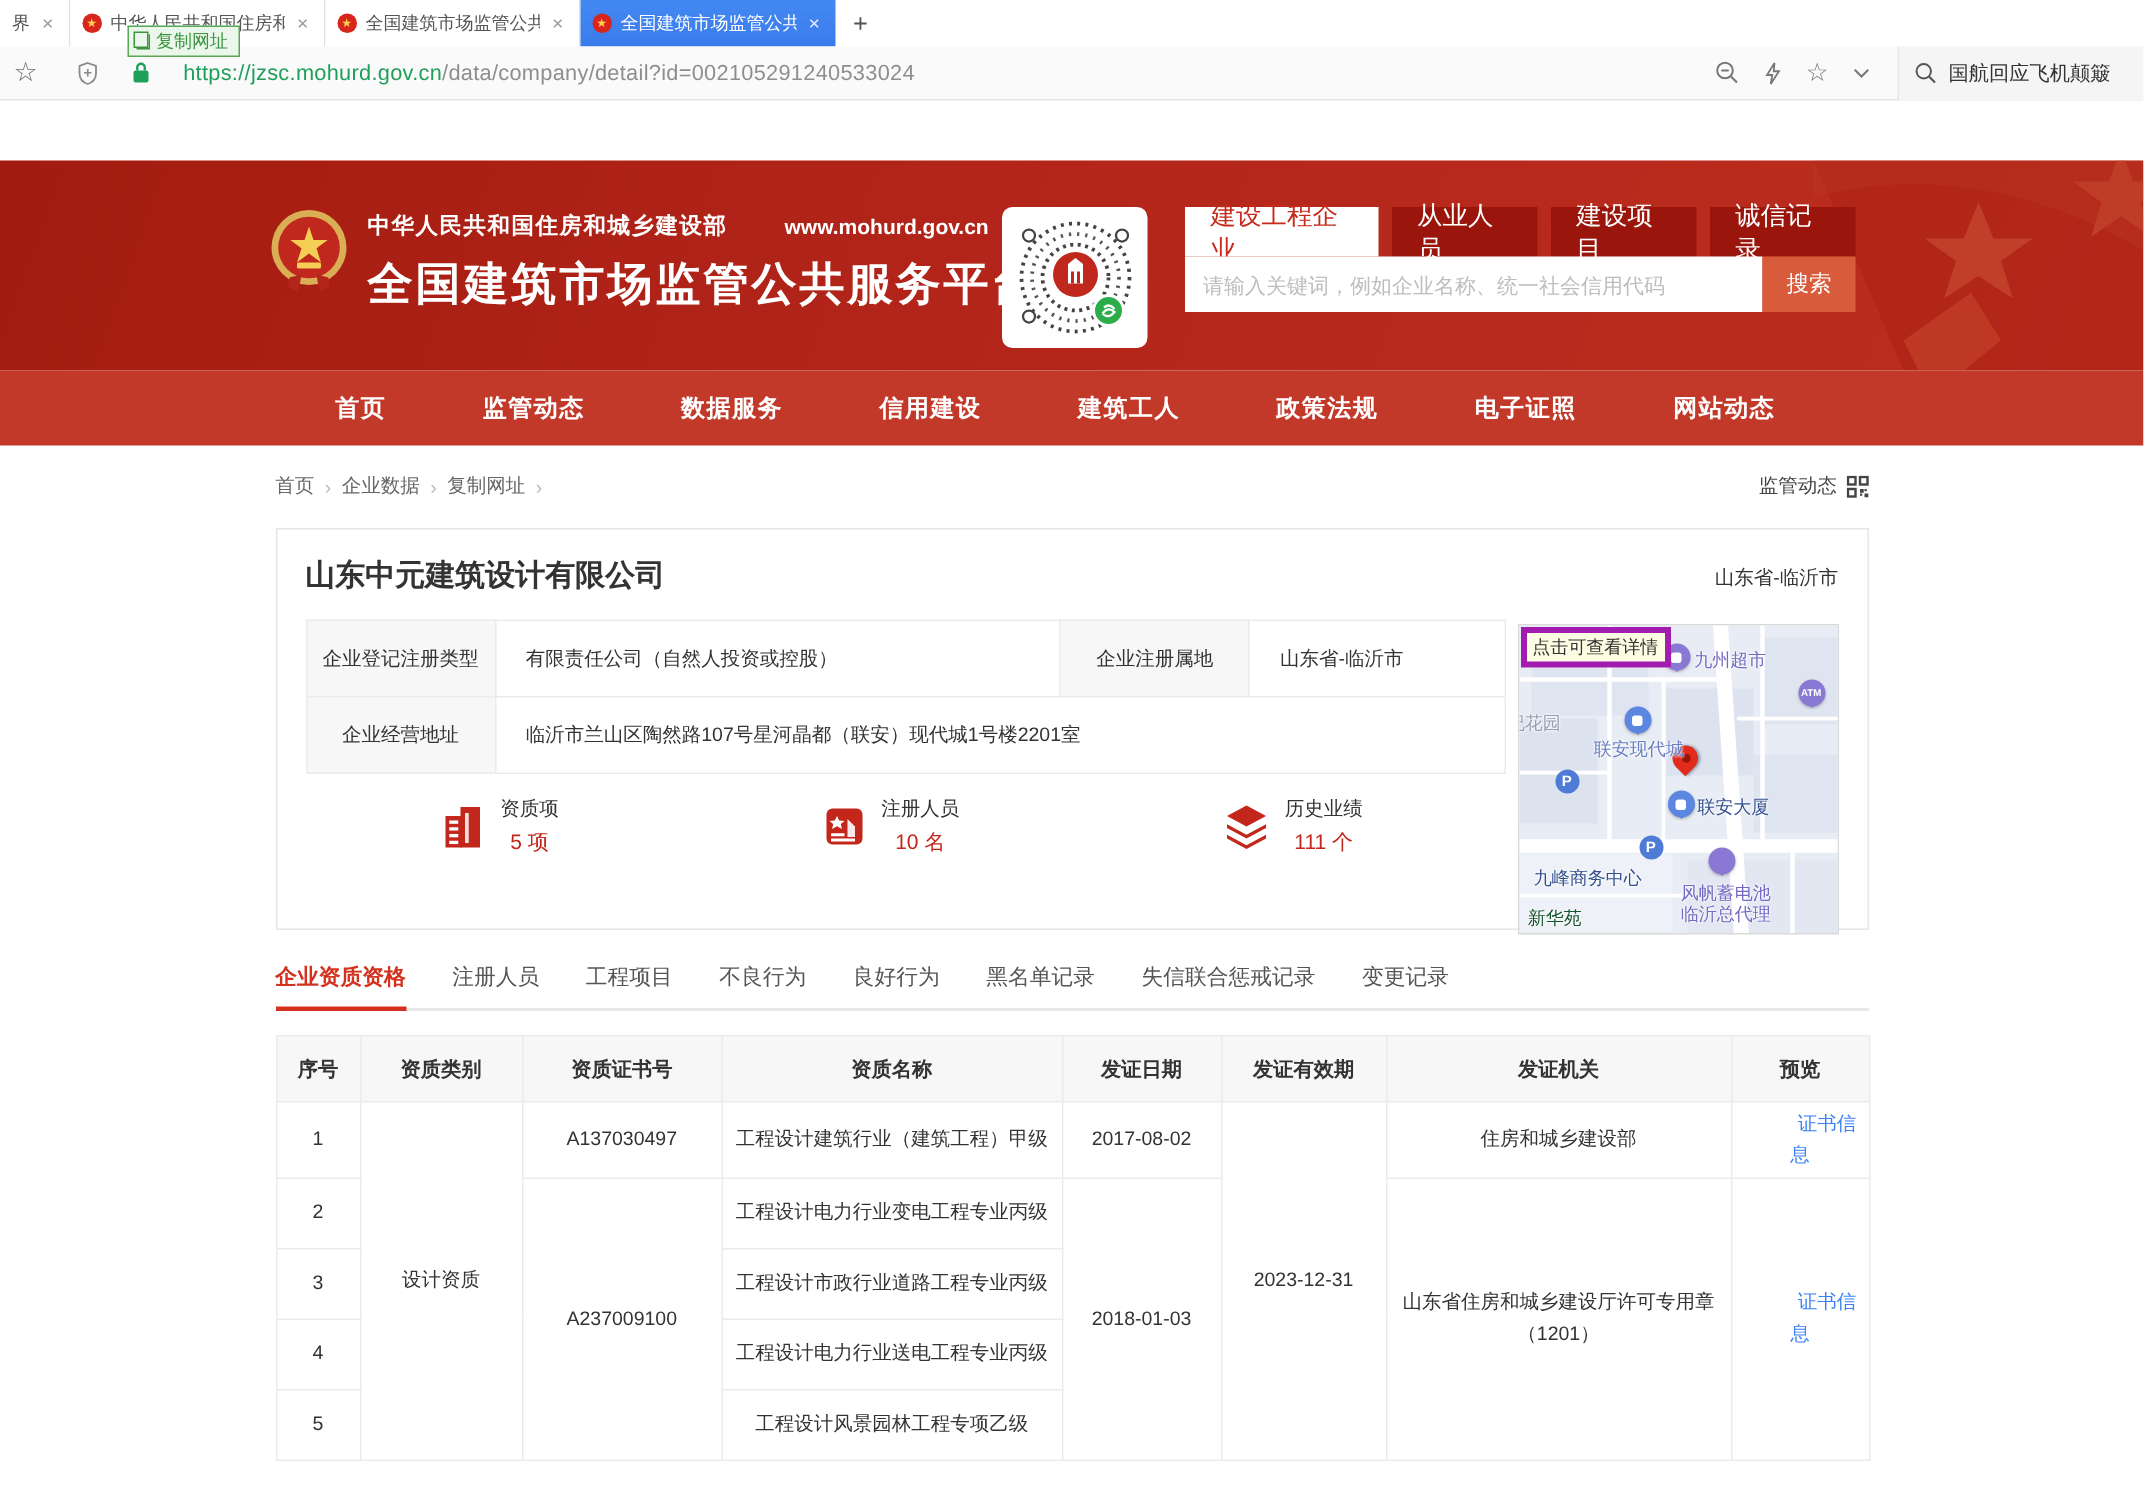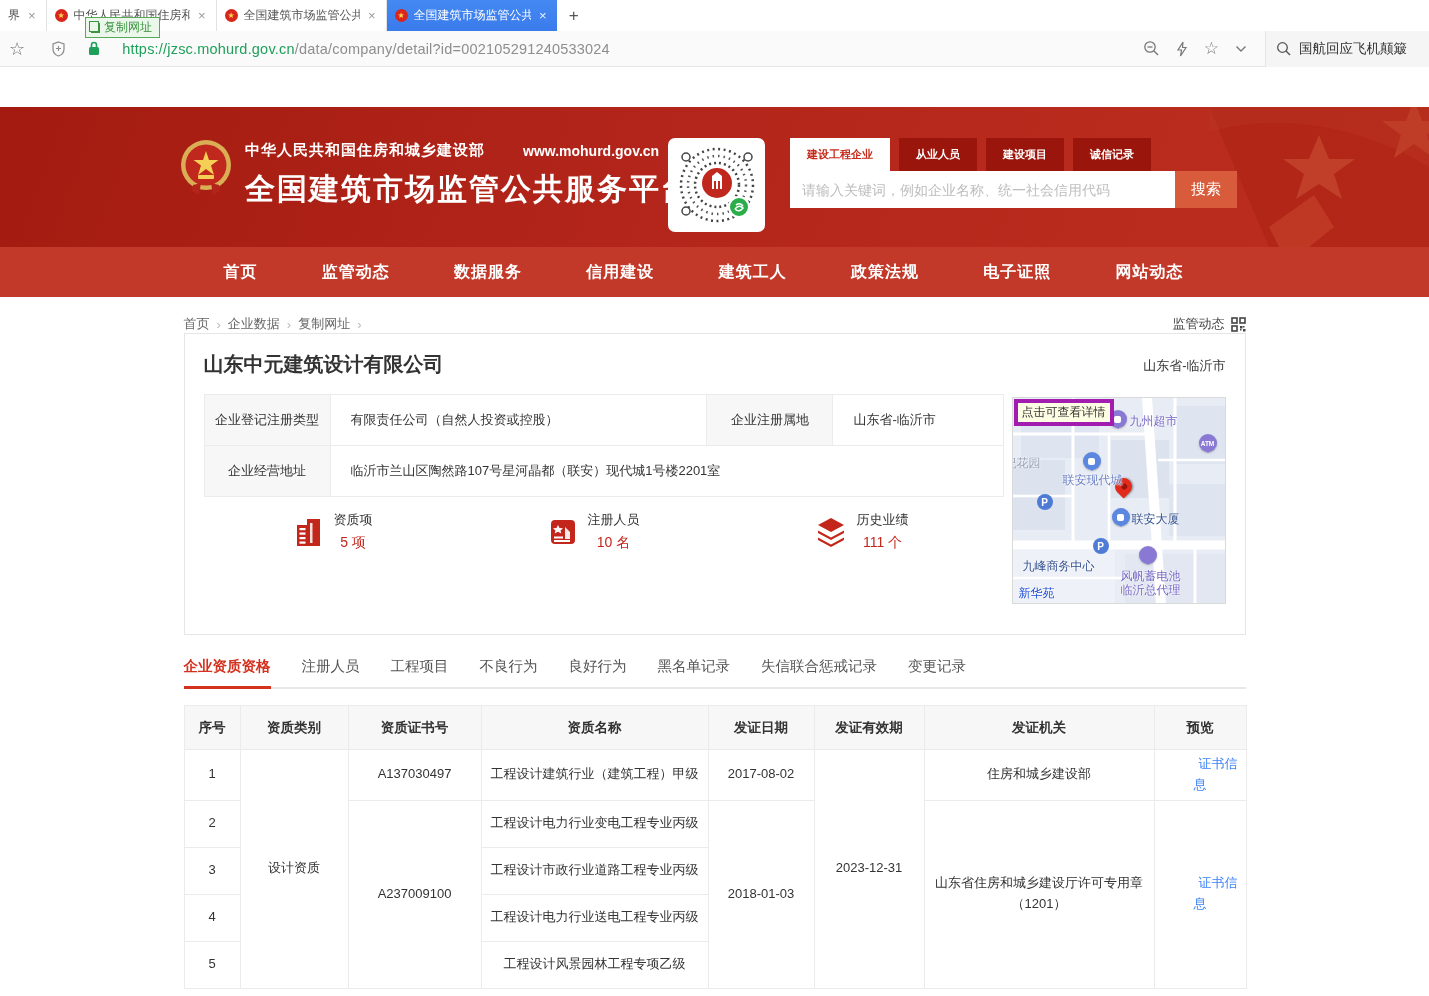--- a/index.html
+++ b/index.html
@@ -35,40 +35,40 @@
   .siteheader { position:absolute; top:107px; left:0; width:1429px; height:140px; background:linear-gradient(110deg,#A31B10 0%,#B3251A 45%,#BC2F1F 100%); overflow:hidden; }
   .header-decor { position:absolute; right:0; top:0; }
   .emblem { position:absolute; left:179px; top:32px; width:54px; height:58px; }
   .brand { position:absolute; left:245px; top:34px; color:#fff; }
   .brand .line1 { font-size:15px; font-weight:bold; letter-spacing:1px; display:flex; gap:38px; align-items:center; }
   .brand .line1 .site-url { font-size:14px; letter-spacing:0; }
   .brand .line2 { margin-top:9px; font-size:30px; font-weight:bold; letter-spacing:2px; }
   .qrbox { position:absolute; left:668px; top:31px; width:97px; height:94px; background:#fff; border-radius:7px; display:flex; align-items:center; justify-content:center; }
   .searcharea { position:absolute; left:790px; top:31px; width:447px; }
   .stabs { display:flex; gap:9px; height:33px; }
-  .stab { padding:0 17px; display:flex; align-items:center; font-size:11px; font-weight:bold; color:#fff; background:#9A150B; cursor:pointer; }
+  .stab { padding:0 17px; display:flex; align-items:center; font-size:17px; font-weight:normal; color:#fff; background:#9A150B; cursor:pointer; }
   .stab-active { background:#fff; color:#C52A1A; }
   .srow { display:flex; height:37px; }
   .srow input { flex:1; border:none; outline:none; padding:0 12px; font-size:14px; color:#333; background:#fff; font-family:inherit; }
   .srow input::placeholder { color:#BDBDBD; }
   .srow button { width:62px; border:none; background:#D85B3B; color:#fff; font-size:15px; cursor:pointer; font-family:inherit; }
 
   .nav { position:absolute; top:247px; left:0; width:1429px; height:50px; background:#C2392A; }
   .nav-inner { width:1062px; margin:0 auto; height:50px; display:flex; align-items:center; justify-content:space-between; padding:0 62px 0 40px; }
   .nav-item { color:#fff; font-size:16px; font-weight:bold; cursor:pointer; letter-spacing:1px; }
 
   
   .content { position:absolute; top:297px; left:0; width:1429px; }
   .container { width:1062px; margin:0 auto; }
   .crumbrow { display:flex; align-items:center; margin-top:18px; font-size:13px; color:#666; }
   .crumb { cursor:pointer; }
   .crumb-sep { margin:0 7px; color:#BBB; }
   .mobileview { margin-left:auto; display:flex; align-items:center; gap:6px; color:#444; cursor:pointer; }
 
-  .card { border:1px solid #E6E6E6; padding:17px 19px 20px 19px; height:302px; position:relative; }
+  .card { margin-top:19px; border:1px solid #E6E6E6; padding:17px 19px 20px 19px; height:268px; position:relative; }
   .card-titlerow { display:flex; align-items:flex-start; }
   .company-name { font-size:20px; font-weight:bold; color:#333; }
   .company-region { margin-left:auto; font-size:13px; color:#333; margin-top:6px; }
   .card-body { display:flex; margin-top:16px; }
   .infotable { width:800px; border-collapse:collapse; }
   .infotable td { border:1px solid #EBEBEB; height:51px; font-size:13px; color:#333; }
   .infotable .lbl { background:#F7F7F7; text-align:center; width:126px; }
   .infotable .val { padding-left:20px; }
   .stats { display:flex; margin-top:14px; padding-left:90px; }
   .stat { display:flex; align-items:center; gap:10px; }
@@ -370,21 +370,21 @@
                 <div class="mk mk-blue" style="left: 99px; top: 110px;"></div>
                 <div class="mk mk-pin" style="left: 102px; top: 80px;"></div>
                 <div class="mk mk-atm" style="left: 126px; top: 148px;"></div>
                 <div class="mlabel" style="left: 117px; top: 15px; color: rgb(118, 104, 197);">九州超市</div>
                 <div class="mlabel" style="left: -8px; top: 57px; color: rgb(149, 160, 180);">纪花园</div>
                 <div class="mlabel" style="left: 50px; top: 74px; color: rgb(106, 127, 194);">联安现代城</div>
                 <div class="mlabel" style="left: 119px; top: 113px; color: rgb(51, 80, 143);">联安大厦</div>
                 <div class="mlabel" style="left: 10px; top: 160px; color: rgb(51, 80, 143);">九峰商务中心</div>
                 <div class="mlabel" style="left: 108px; top: 170px; color: rgb(118, 104, 197);">风帆蓄电池</div>
                 <div class="mlabel" style="left: 108px; top: 184px; color: rgb(118, 104, 197);">临沂总代理</div>
-                <div class="mlabel" style="left: 6px; top: 187px; color: #1d4ed8;">新华苑</div>
+                <div class="mlabel" style="left: 6px; top: 187px; color: #14532d;">新华苑</div>
               </div>
           </div>
         </div>
       </div>
 
       <div class="dtabs">
         <span class="dtab dtab-active">企业资质资格</span>
         <span class="dtab">注册人员</span>
         <span class="dtab">工程项目</span>
         <span class="dtab">不良行为</span>

